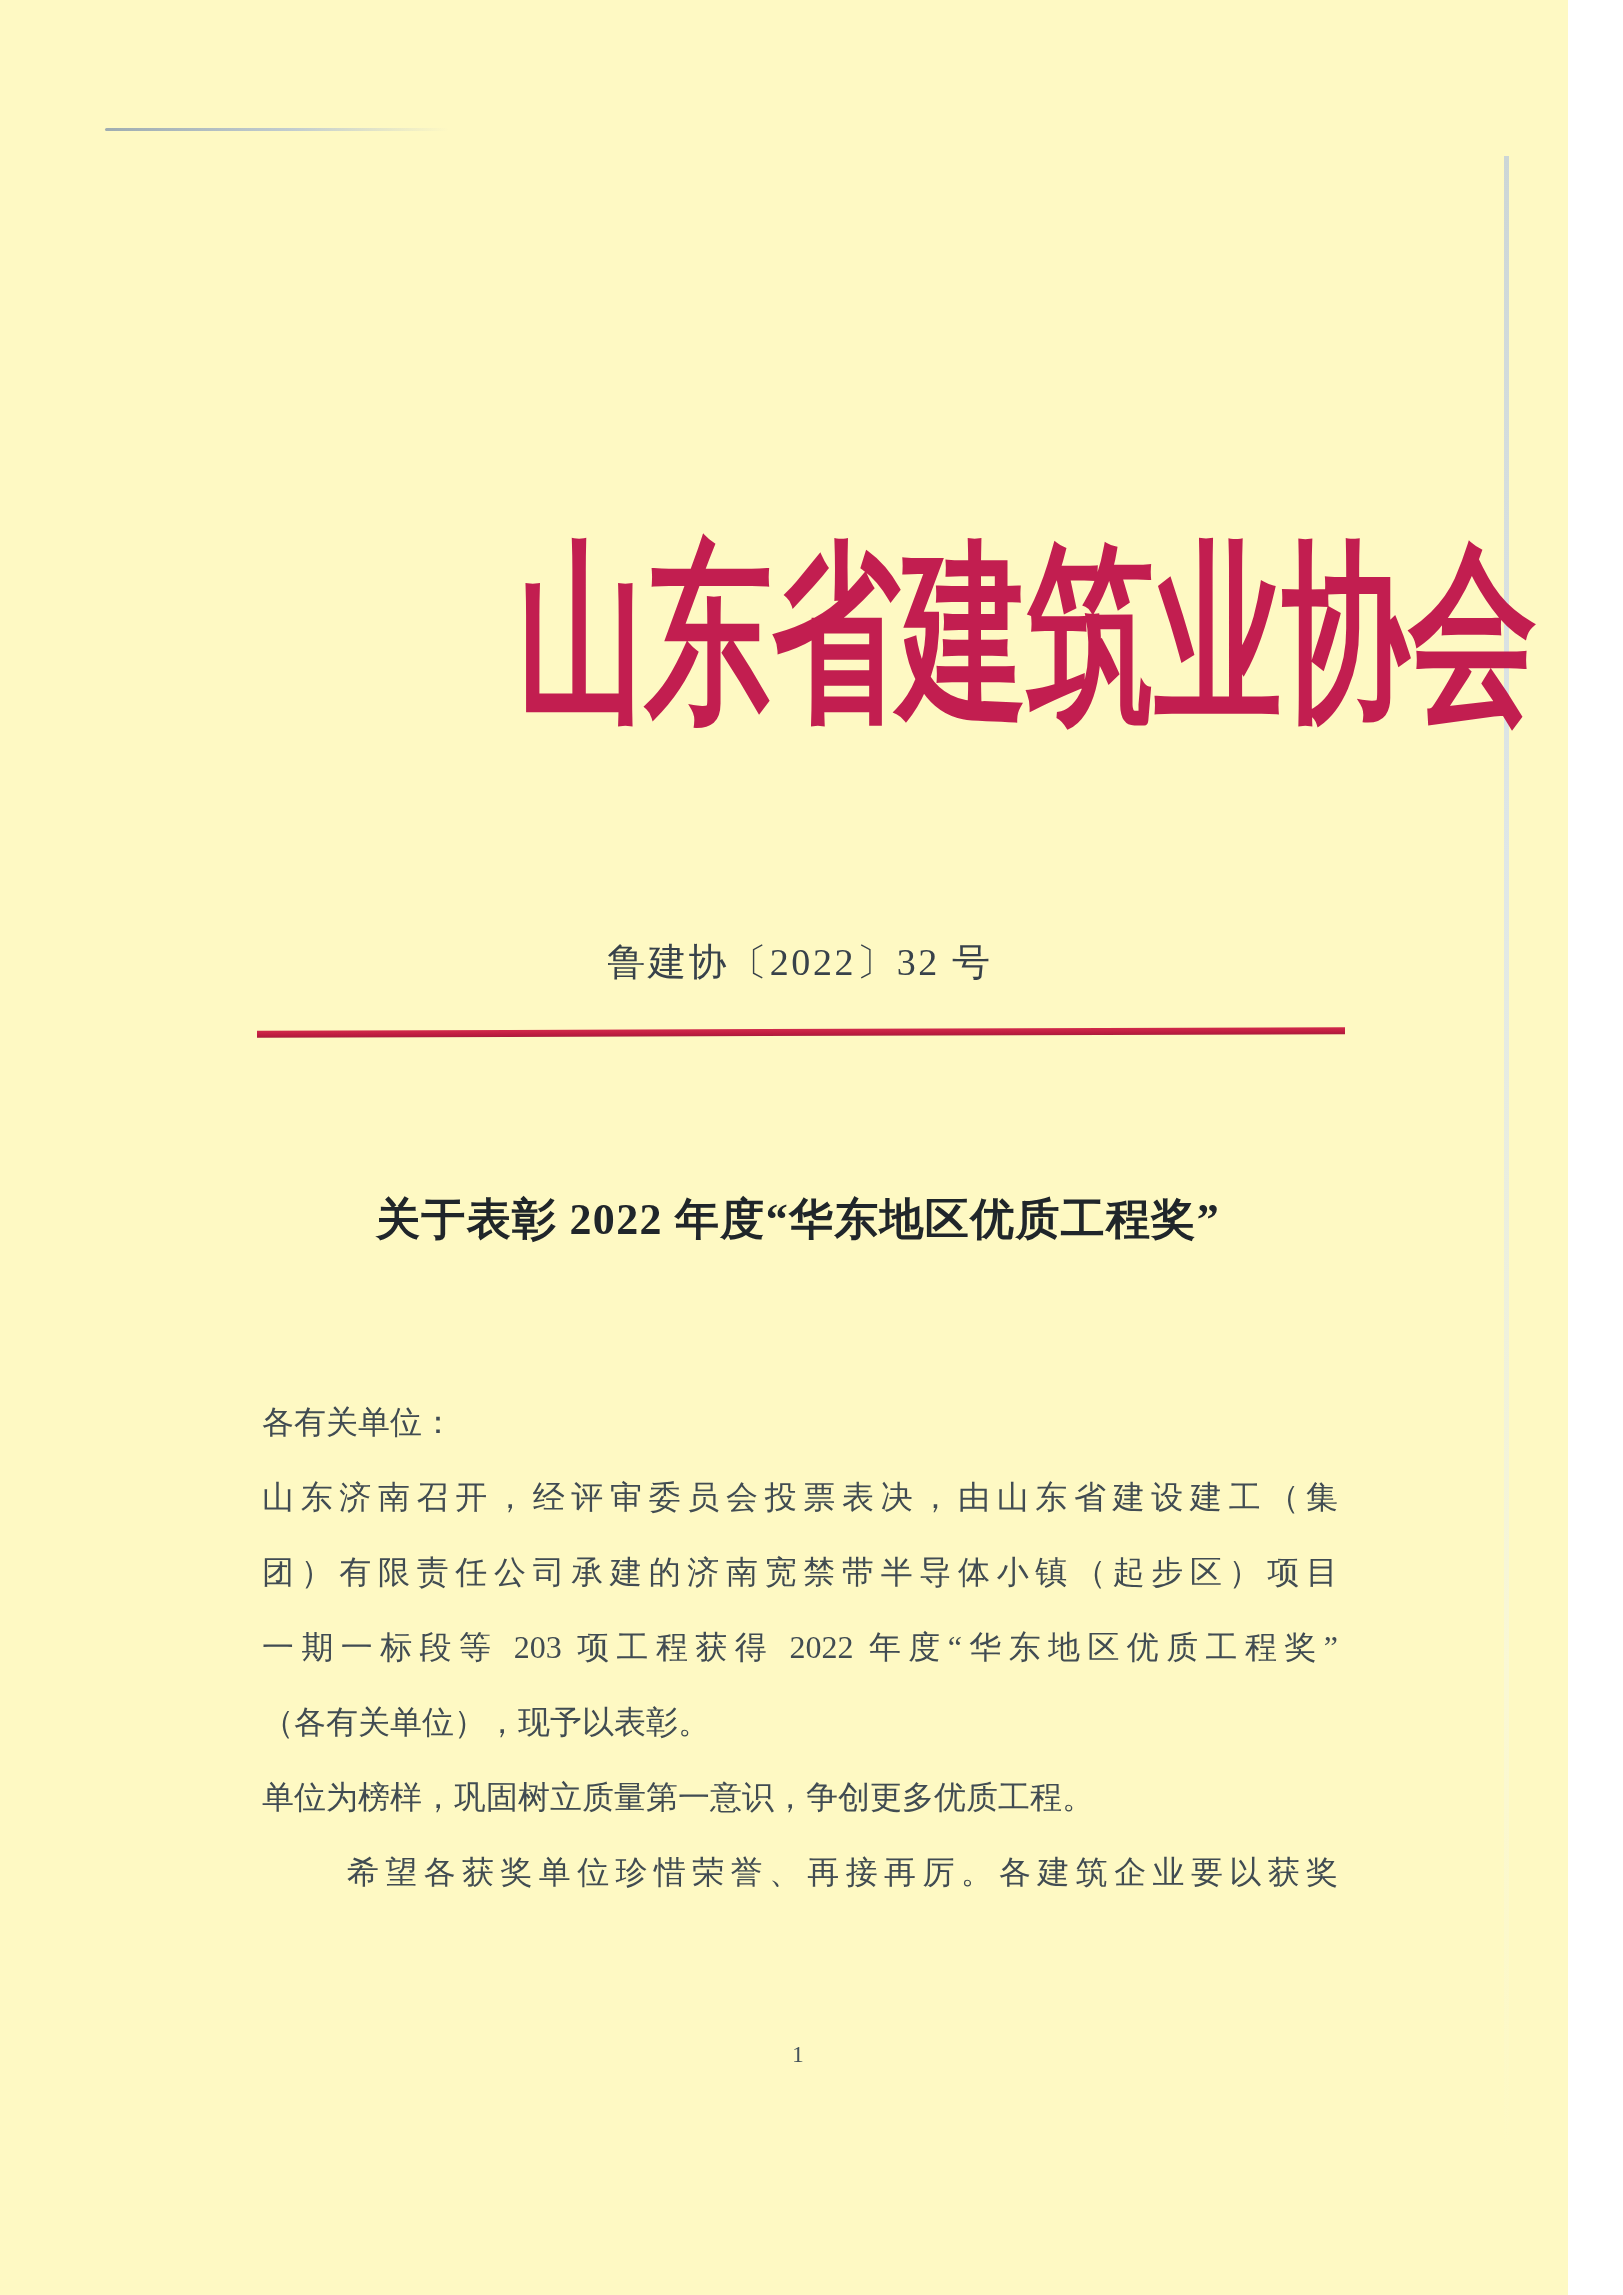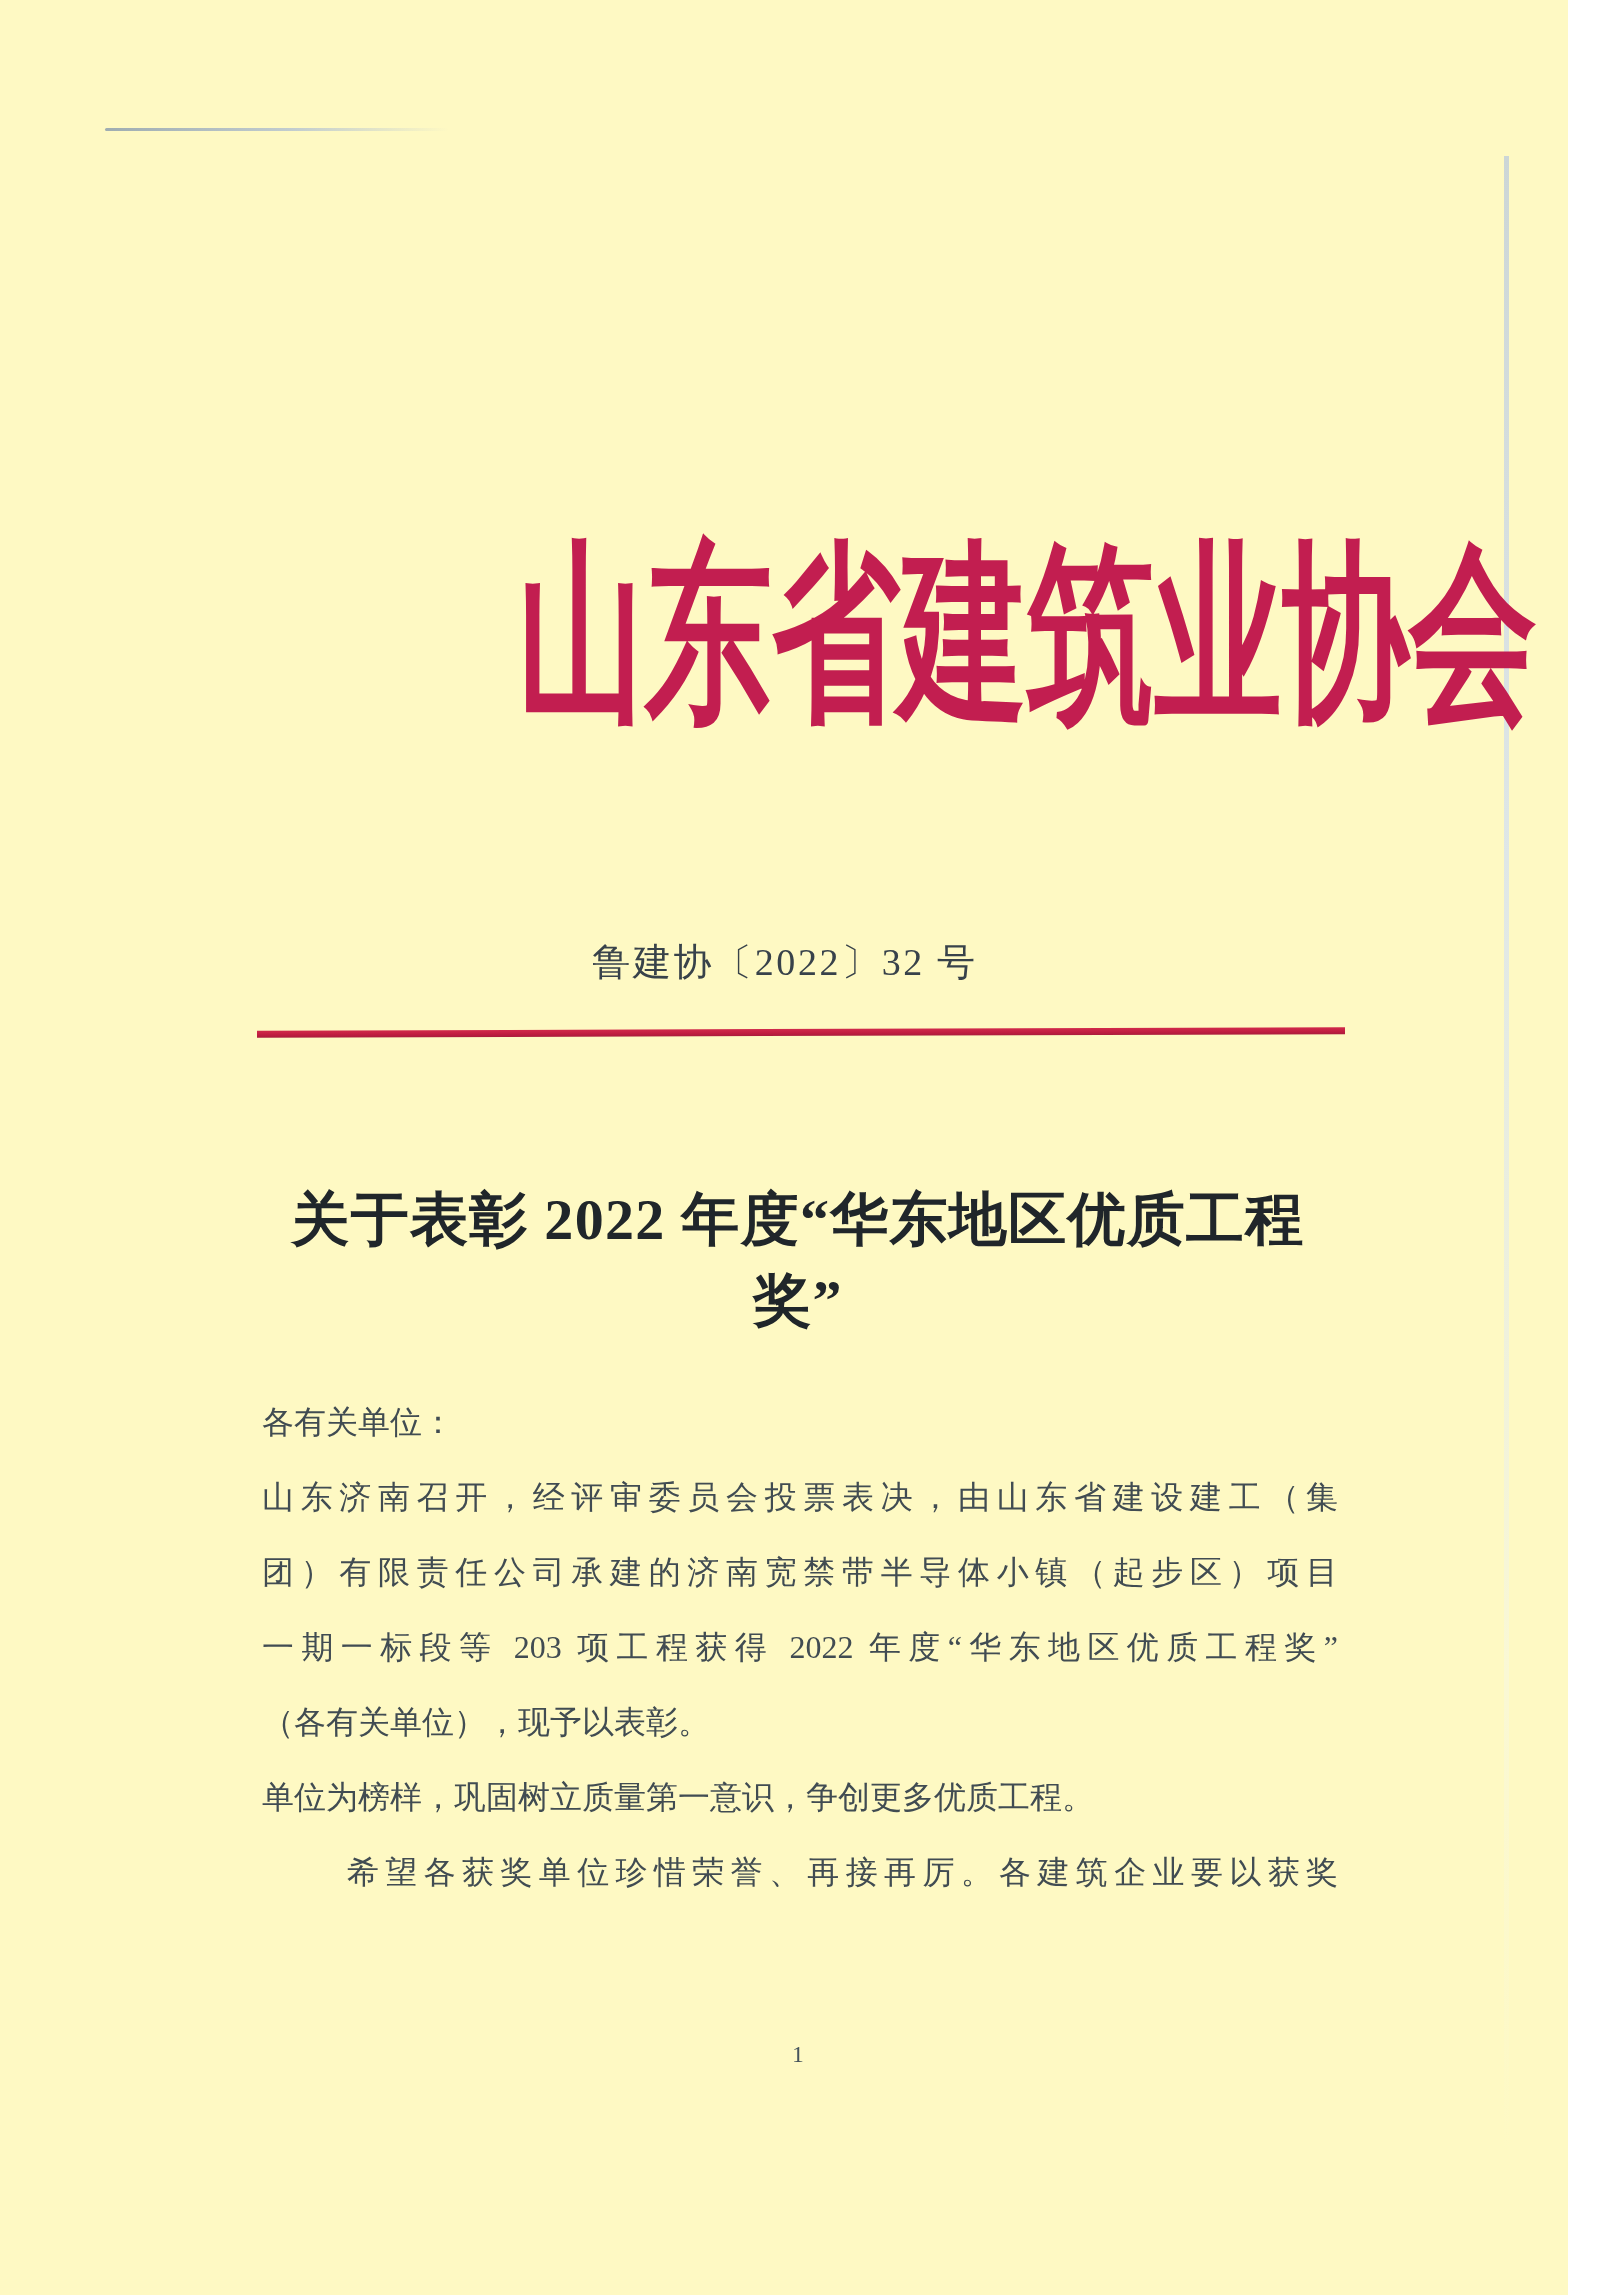--- a/index.html
+++ b/index.html
@@ -48,21 +48,21 @@
     font-size: 193px;
     line-height: 196px;
     font-weight: bold;
     letter-spacing: 0;
     transform: scaleX(0.66);
     transform-origin: 50% 50%;
   }
   
   .doc-number {
     position: absolute;
-    left: 242px;
+    left: 257px;
     width: 1086px;
     top: 939px;
     text-align: center;
     font-size: 38px;
     line-height: 46px;
     letter-spacing: 2.6px;
     color: #38424a;
   }
   
   .red-rule {
@@ -75,21 +75,21 @@
     transform: rotate(-0.18deg);
   }
   
   .doc-title {
     position: absolute;
     left: 255px;
     width: 1086px;
     top: 1179px;
     text-align: center;
     font-weight: bold;
-    font-size: 58px;
+    font-size: 44px;
     line-height: 81px;
     color: #20262a;
     letter-spacing: 1.3px;
   }
   
   .body-block {
     position: absolute;
     left: 262px;
     width: 1076px;
     top: 1385px;

